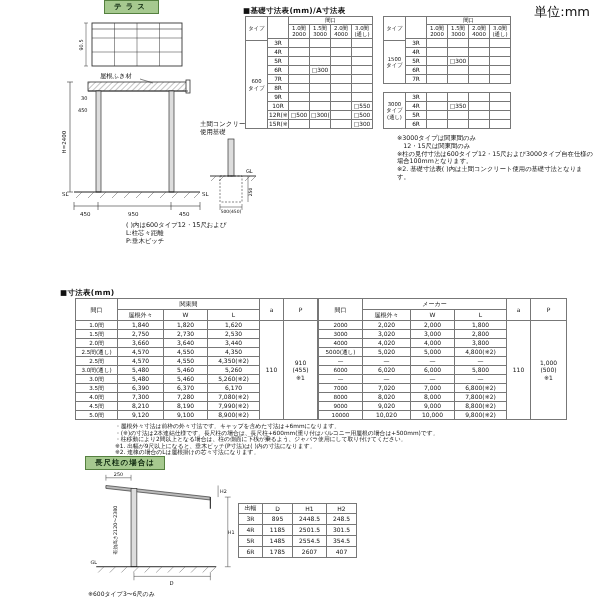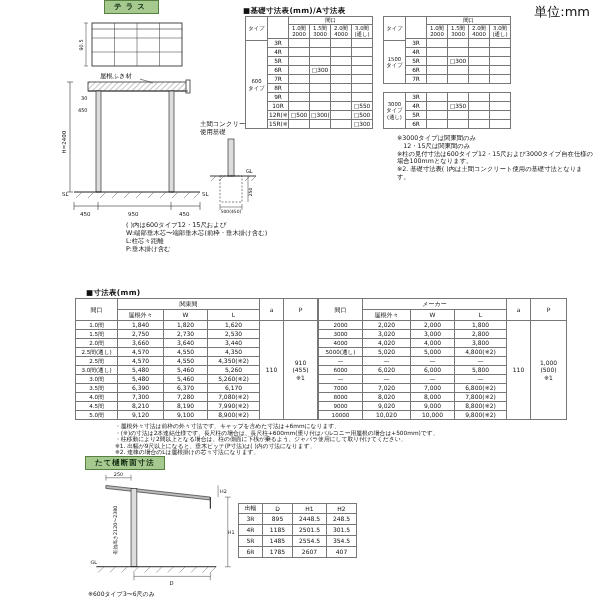--- a/index.html
+++ b/index.html
@@ -97,23 +97,22 @@
     <text x="44" y="37" font-size="5" fill="#111">GL</text>
     <line x1="46" y1="40" x2="46" y2="66" stroke="#333" stroke-width="0.5"></line>
     <text x="50" y="56" font-size="4.5" fill="#111" transform="rotate(-90 50 56)" text-anchor="middle">250</text>
     <line x1="18" y1="71" x2="40" y2="71" stroke="#333" stroke-width="0.5"></line>
     <path d="M18 68 v6 M40 68 v6" stroke="#333" stroke-width="0.5"></path>
     <text x="29" y="77" font-size="4.5" fill="#111" text-anchor="middle">500(450)</text>
   </svg>
 
   <div class="abs small notesblock" style="left:86px;top:221px;width:190px">
       <div>( )内は600タイプ12・15尺および</div>
-      <div>W:端部垂木芯〜端部垂木芯(前枠・垂木掛け含む)</div>
       <div>L:柱芯々距離</div>
-      <div>P:垂木掛け含む</div>
+      <div>P:垂木ピッチ</div>
     </div>
 
   <div class="abs title" style="left:243px;top:6px">■基礎寸法表(mm)/A寸法表</div>
 
   <div class="abs halfflex" style="left:245px;top:16px">
     <div class="typecol">
       <div class="tc-head">タイプ</div>
       <div class="tc-body">600
 タイプ</div>
     </div>
@@ -333,21 +332,21 @@
     </table>
   </div>
 
   <div class="abs fnotes notesblock" style="left:357px;top:134px;width:238px">
       <div>※3000タイプは関東間のみ</div>
       <div>　12・15尺は関東間のみ</div>
       <div>※柱の見付寸法は600タイプ12・15尺および3000タイプ自在仕様の場合100mmとなります。</div>
       <div>※2. 基礎寸法表( )内は土間コンクリート使用の基礎寸法となります。</div>
     </div>
 
-  <div class="abs title" style="left:86px;top:288px">■寸法表(mm)</div>
+  <div class="abs title" style="left:60px;top:288px">■寸法表(mm)</div>
 
   <div class="abs halfflex" style="left:75px;top:298px">
     <table class="dt" style="width:184px">
       <colgroup>
           <col style="width:42px">
           <col style="width:46px">
           <col style="width:44px">
           <col style="width:52px">
         </colgroup>
       <thead>
@@ -540,21 +539,21 @@
   </div>
 
   <div class="abs dnotes notesblock" style="left:75px;top:423px;width:500px">
       <div>・屋根外々寸法は前枠の外々寸法です。キャップを含めた寸法は+6mmになります。</div>
       <div>・(※)の寸法は2本連結仕様です。長尺柱の場合は、長尺柱+600mm(重り付はバルコニー用屋根の場合は+500mm)です。</div>
       <div>・柱移動により2間以上となる場合は、柱の側面に下桟が乗るよう、ジャバラ使用にして取り付けてください。</div>
       <div>※1. 出幅が9尺以上になると、垂木ピッチ(P寸法)は( )内の寸法になります。</div>
       <div>※2. 連棟の場合のLは屋根掛けの芯々寸法になります。</div>
     </div>
 
-  <div class="abs glabel" style="left:85px;top:456px;letter-spacing:1px">たて樋断面寸法</div>
+  <div class="abs glabel" style="left:85px;top:456px;letter-spacing:1px">長尺柱の場合は</div>
 
   <svg class="abs" style="left:86px;top:470px;height:118px" width="152" viewBox="0 0 152 122">
     <polygon points="18,16 126,28 126,31 18,19" fill="#bbb" stroke="#333" stroke-width="0.7"></polygon>
     <line x1="126" y1="28" x2="126" y2="40" stroke="#333" stroke-width="1.2"></line>
     <rect x="44" y="19" width="6" height="81" fill="#ddd" stroke="#333" stroke-width="0.7"></rect>
     <line x1="8" y1="100" x2="132" y2="100" stroke="#222" stroke-width="1"></line>
     <path d="M16 100 l-6 6 M28 100 l-6 6 M40 100 l-6 6 M52 100 l-6 6 M64 100 l-6 6 M76 100 l-6 6 M88 100 l-6 6 M100 100 l-6 6 M112 100 l-6 6 M124 100 l-6 6 M132 100 l-6 6" stroke="#555" stroke-width="0.5" fill="none"></path>
     <text x="2" y="97" font-size="5" fill="#111">GL</text>
     <text x="30" y="62" font-size="5" fill="#111" transform="rotate(-90 30 62)" text-anchor="middle">有効高さ2120〜2380</text>
     <line x1="18" y1="8" x2="44" y2="8" stroke="#333" stroke-width="0.5"></line>

